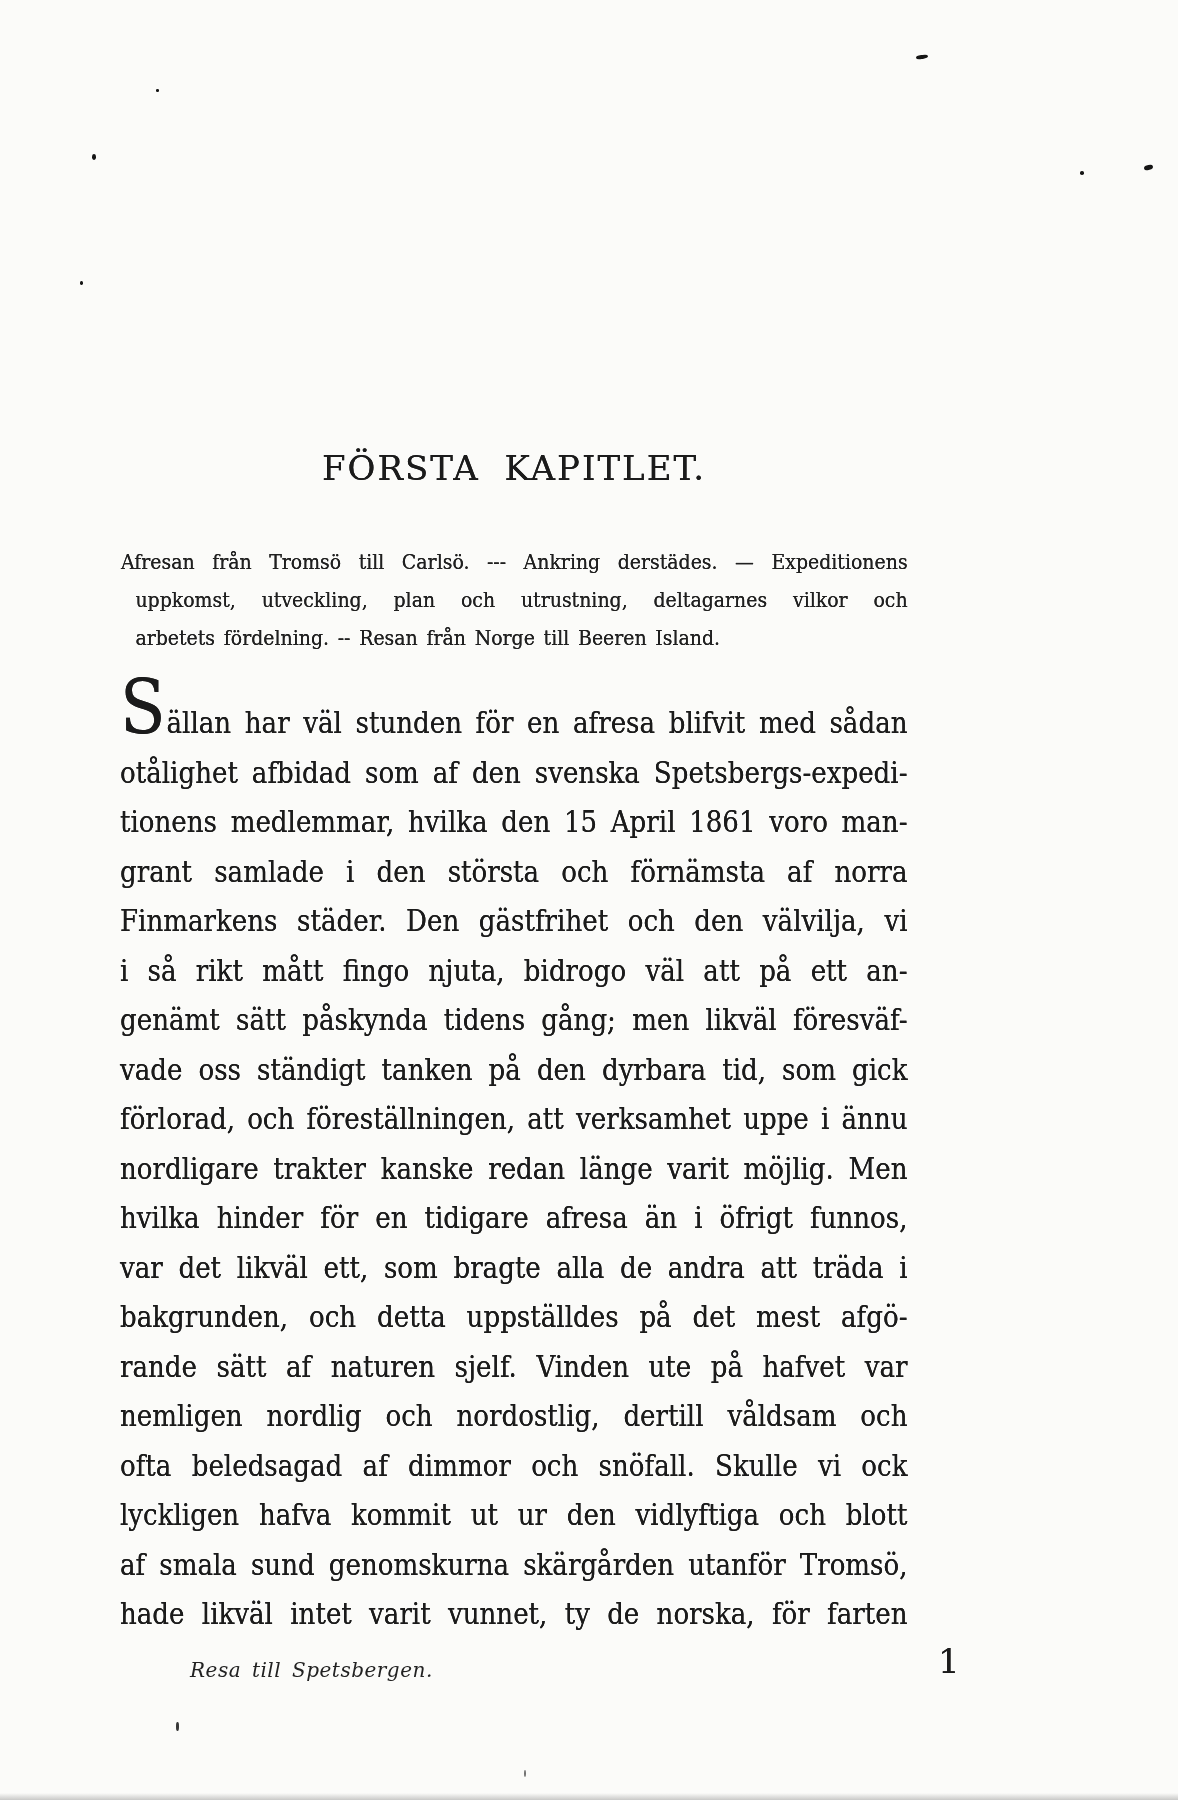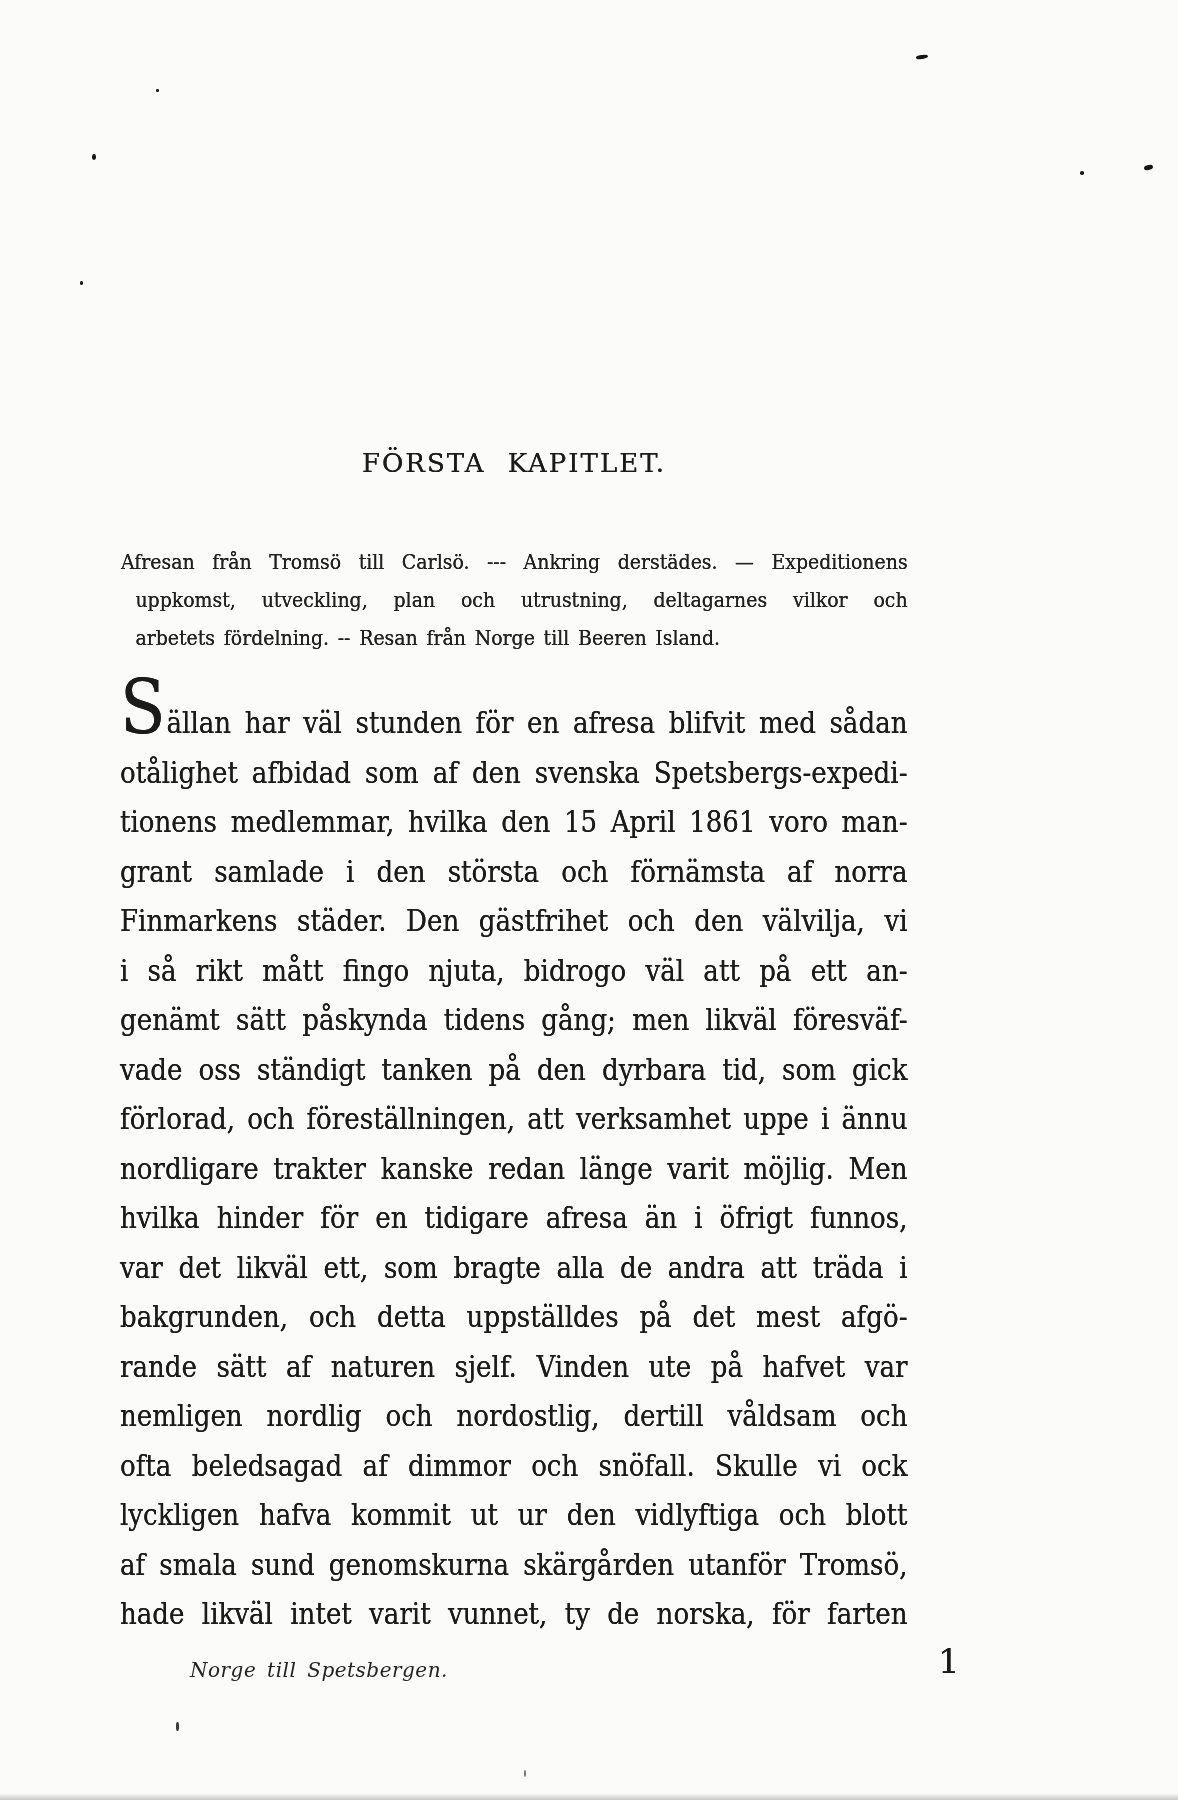--- a/index.html
+++ b/index.html
@@ -10,21 +10,21 @@
     background: #fbfbf9;
     overflow: hidden;
     font-family: "DejaVu Serif", serif;
     color: #1b1b1b;
   }
   
   #heading {
     position: absolute;
     left: 120px; top: 448px; width: 788px;
     text-align: center;
-    font-size: 26px;
+    font-size: 34px;
     letter-spacing: 2px;
     word-spacing: 12px;
     white-space: nowrap;
     text-shadow: 0 0 0.5px currentColor;
   }
   
   #summary {
     position: absolute;
     left: 121px; top: 543px; width: 874px;
     transform: scaleX(0.9);
@@ -119,21 +119,21 @@
     <div class="body-line">var det likväl ett, som bragte alla de andra att träda i</div>
     <div class="body-line">bakgrunden, och detta uppställdes på det mest afgö-</div>
     <div class="body-line">rande sätt af naturen sjelf. Vinden ute på hafvet var</div>
     <div class="body-line">nemligen nordlig och nordostlig, dertill våldsam och</div>
     <div class="body-line">ofta beledsagad af dimmor och snöfall. Skulle vi ock</div>
     <div class="body-line">lyckligen hafva kommit ut ur den vidlyftiga och blott</div>
     <div class="body-line">af smala sund genomskurna skärgården utanför Tromsö,</div>
     <div class="body-line">hade likväl intet varit vunnet, ty de norska, för farten</div>
   </div>
 
-  <div id="catchword">Norge till Spetsbergen.</div>
+  <div id="catchword">Resa till Spetsbergen.</div>
   <div id="pagenum">1</div>
 
   <div class="speck s1"></div>
   <div class="speck s2"></div>
   <div class="speck s3"></div>
   <div class="speck s4"></div>
   <div class="speck s5"></div>
   <div class="speck s6"></div>
   <div class="speck s7"></div>
   <div class="speck s8"></div>

